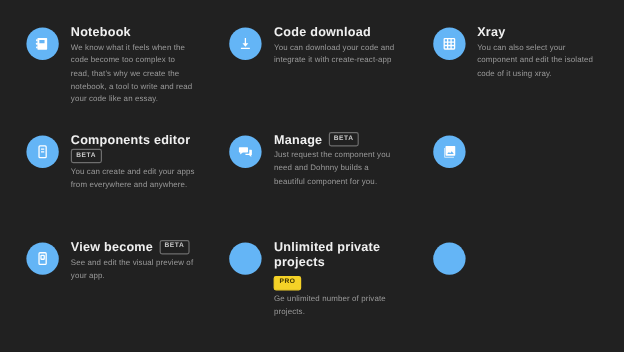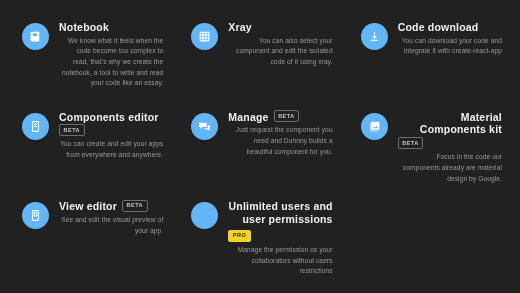--- a/index.html
+++ b/index.html
@@ -10,21 +10,20 @@
     overflow:hidden;
   }
   .features-grid{
     width:520px; height:293px;
     display:grid;
     grid-template-columns:repeat(3, 1fr);
     grid-template-rows:repeat(3, 1fr);
     padding:16px 8px 8px 8px;
     column-gap:4px;
     row-gap:0px;
-    text-align:right;
   }
   .feature-card{
     display:flex;
     align-items:flex-start;
     padding:4px 10px 4px 14px;
   }
   .icon-circle{
     flex:0 0 auto;
     width:27px; height:27px;
     border-radius:50%;
@@ -98,53 +97,53 @@
     <div class="card-body">
       <div class="card-title-row">
         <span class="card-title">Notebook</span>
       </div>
       <div class="card-desc">We know what it feels when the code become too complex to read, that's why we create the notebook, a tool to write and read your code like an essay.</div>
     </div>
   </div>
 
   <div class="feature-card">
     <span class="icon-circle">
+      <svg width="13" height="13" viewBox="0 0 24 24" fill="#fff">
+        <path d="M11 3h2v8h3.5L12 16.5 7.5 11H11V3z"></path>
+        <rect x="5" y="18" width="14" height="2" rx="0.6"></rect>
+      </svg>
+    </span>
+    <div class="card-body">
+      <div class="card-title-row">
+        <span class="card-title">Code download</span>
+      </div>
+      <div class="card-desc">You can download  your code and integrate it with create-react-app</div>
+    </div>
+  </div>
+
+  <div class="feature-card">
+    <span class="icon-circle">
       <svg width="13" height="13" viewBox="0 0 24 24" fill="none" stroke="#fff" stroke-width="2">
         <rect x="4" y="4" width="16" height="16" rx="1"></rect>
         <line x1="4" y1="9.3" x2="20" y2="9.3"></line>
         <line x1="4" y1="14.6" x2="20" y2="14.6"></line>
         <line x1="9.3" y1="4" x2="9.3" y2="20"></line>
         <line x1="14.6" y1="4" x2="14.6" y2="20"></line>
       </svg>
     </span>
     <div class="card-body">
       <div class="card-title-row">
         <span class="card-title">Xray</span>
       </div>
       <div class="card-desc">You can also select your component and edit the isolated code of it using xray.</div>
     </div>
   </div>
 
   <div class="feature-card">
     <span class="icon-circle">
-      <svg width="13" height="13" viewBox="0 0 24 24" fill="#fff">
-        <path d="M11 3h2v8h3.5L12 16.5 7.5 11H11V3z"></path>
-        <rect x="5" y="18" width="14" height="2" rx="0.6"></rect>
-      </svg>
-    </span>
-    <div class="card-body">
-      <div class="card-title-row">
-        <span class="card-title">Code download</span>
-      </div>
-      <div class="card-desc">You can download  your code and integrate it with create-react-app</div>
-    </div>
-  </div>
-
-  <div class="feature-card">
-    <span class="icon-circle">
       <svg width="13" height="13" viewBox="0 0 24 24" fill="none" stroke="#fff" stroke-width="2">
         <rect x="6.5" y="3" width="11" height="18" rx="1.5"></rect>
         <line x1="9.5" y1="8" x2="14.5" y2="8"></line>
         <line x1="9.5" y1="12" x2="14.5" y2="12"></line>
       </svg>
     </span>
     <div class="card-body">
       <div class="card-title-row title-stack">
         <span class="card-title">Components editor</span>
       </div>
@@ -171,54 +170,50 @@
     </div>
   </div>
 
   <div class="feature-card">
     <span class="icon-circle">
       <svg width="13" height="13" viewBox="0 0 24 24" fill="#fff">
         <path d="M7 3h13a1 1 0 0 1 1 1v13a1 1 0 0 1-1 1H7a1 1 0 0 1-1-1V4a1 1 0 0 1 1-1zm1.6 12.4h10.2l-3.2-4.2-2.5 3-1.8-2-2.7 3.2z"></path>
         <path d="M4 6v14a1 1 0 0 0 1 1h14v-1.4H5.4V6H4z" opacity="0.75"></path>
       </svg>
     </span>
-    <div class="card-body">
-      <div class="card-title-row title-stack">
-        <span class="card-title">Material Components kit</span>
-      </div>
-      <div class="card-title-row">
-        <span class="badge badge-beta">BETA</span>
-      </div>
-      <div class="card-desc">Focus in the code our components already are material design by Google.</div>
-    </div>
   </div>
 
   <div class="feature-card">
     <span class="icon-circle">
       <svg width="13" height="13" viewBox="0 0 24 24" fill="none" stroke="#fff" stroke-width="2">
         <rect x="6.5" y="3" width="11" height="18" rx="1.5"></rect>
         <rect x="9.5" y="7" width="5" height="6" rx="0.8"></rect>
       </svg>
     </span>
     <div class="card-body">
       <div class="card-title-row">
-        <span class="card-title">View editor</span>
+        <span class="card-title">View become</span>
         <span class="badge badge-beta">BETA</span>
       </div>
       <div class="card-desc">See  and edit the visual preview of your app.</div>
     </div>
   </div>
 
-
   <div class="feature-card">
     <span class="icon-circle">
       <svg width="13" height="13" viewBox="0 0 24 24" fill="#64b5f6"></svg>
     </span>
     <div class="card-body">
       <div class="card-title-row title-stack">
-        <span class="card-title">Unlimited users and user permissions</span>
+        <span class="card-title">Unlimited private projects</span>
         <span class="badge badge-pro">PRO</span>
       </div>
-      <div class="card-desc">Manage the permission os your collaborators without  users restrictions</div>
-    </div>
+      <div class="card-desc">Ge unlimited number of private projects.</div>
+    </div>
+  </div>
+
+  <div class="feature-card">
+    <span class="icon-circle">
+      <svg width="13" height="13" viewBox="0 0 24 24" fill="#64b5f6"></svg>
+    </span>
   </div>
 
 </div>
 
 </body></html>

